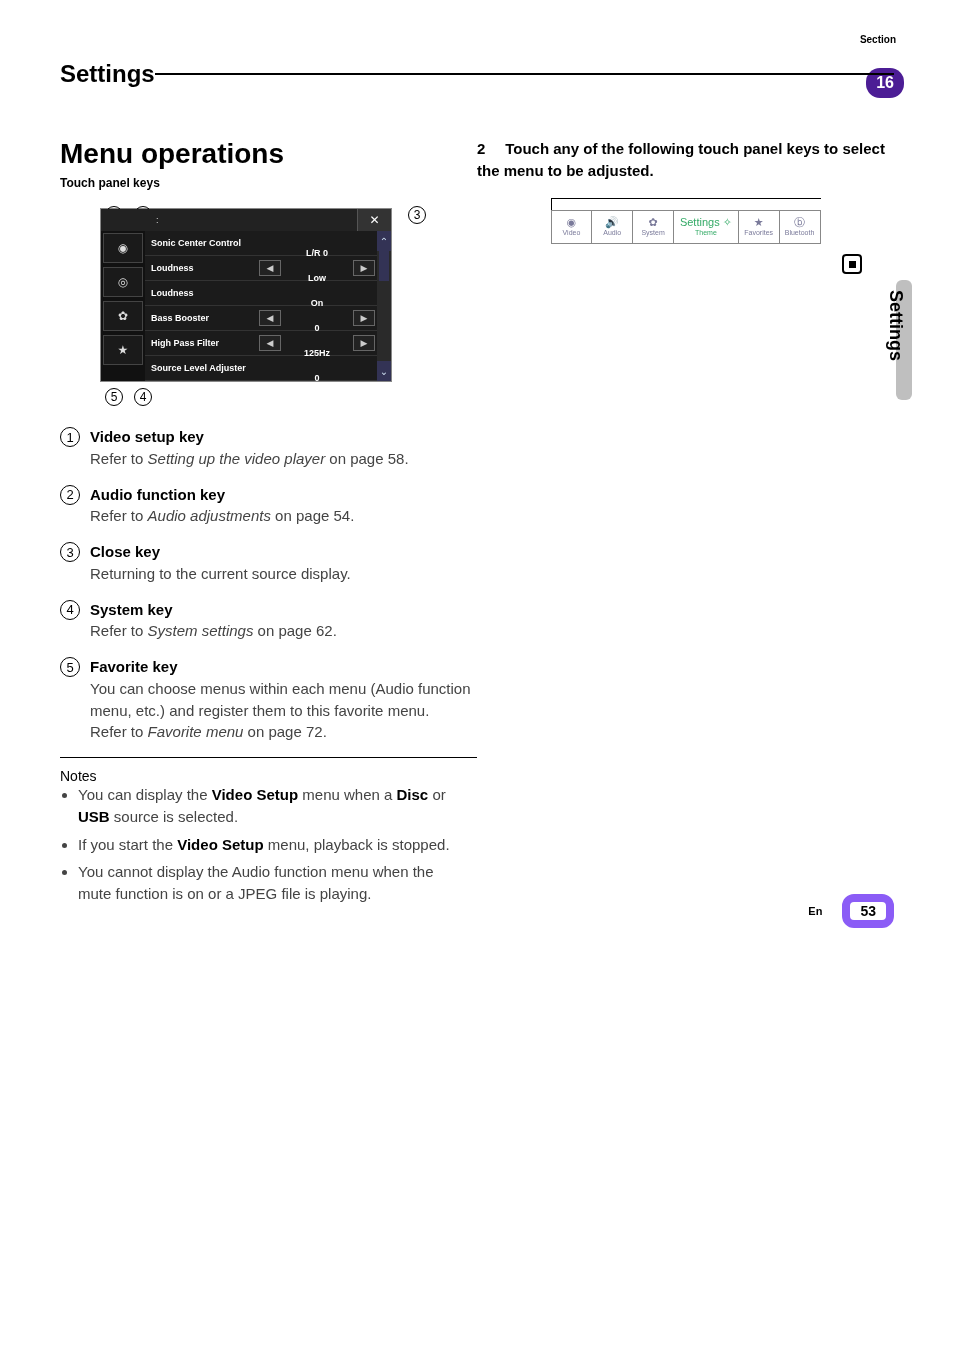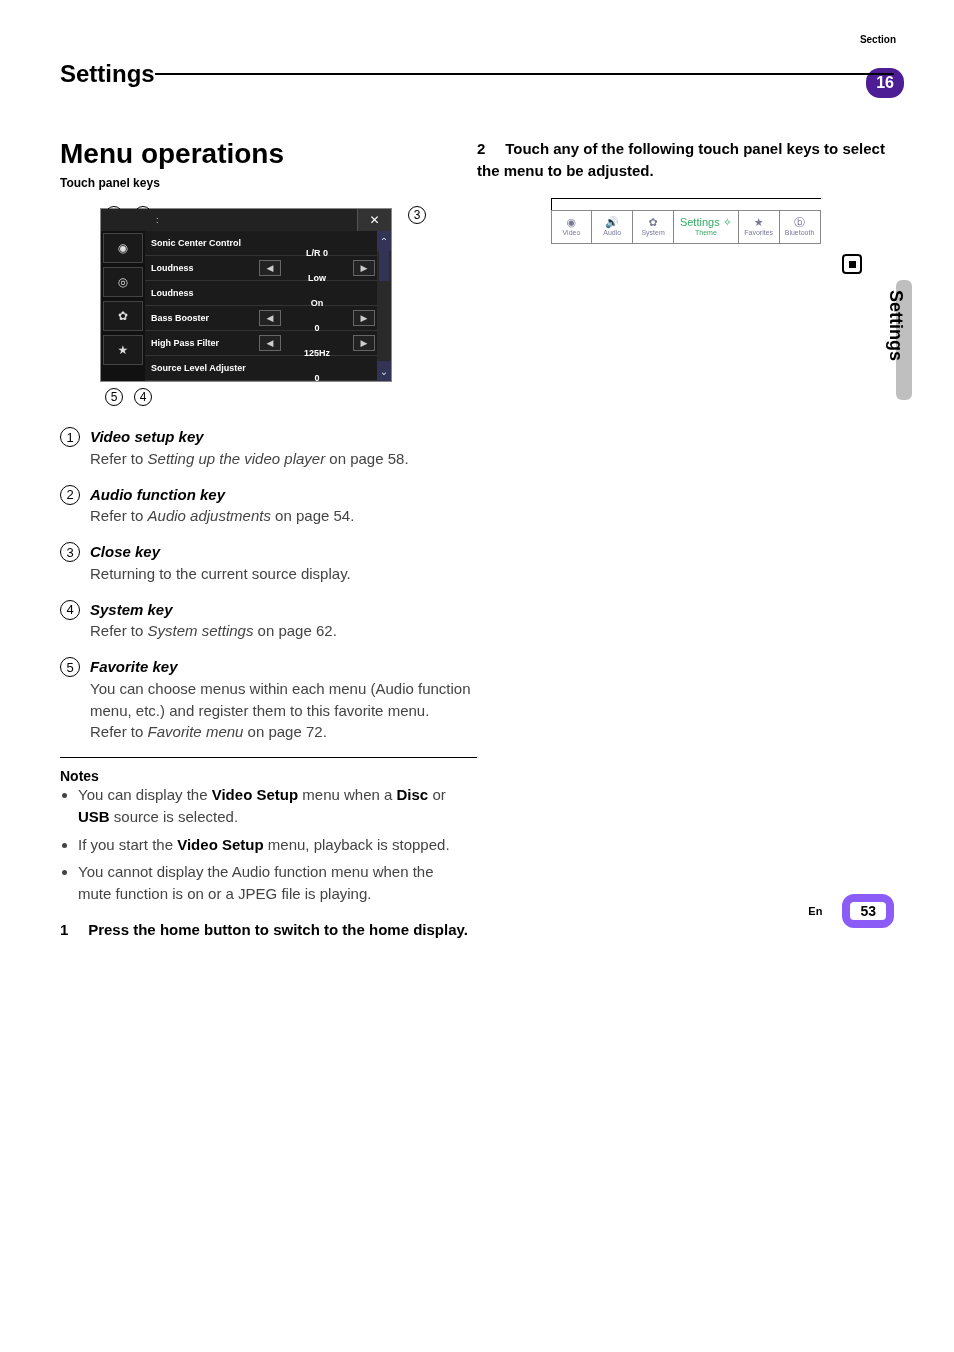--- a/index.html
+++ b/index.html
@@ -138,25 +138,25 @@
 
   
   .defs { margin-top: 44px; }
   .def-item { margin-bottom: 14px; display:flex; }
   .def-num {
     width:20px; height:20px; border:1.5px solid #000; border-radius:50%;
     display:inline-flex; align-items:center; justify-content:center;
     font-size:13px; flex:0 0 20px; margin-right:10px; margin-top:1px;
   }
   .def-body { flex:1; font-size:15px; line-height:1.45; color:#444; }
-  .def-body b { color:#000; font-weight:700;font-style:italic; }
+  .def-body b { color:#000; font-weight:700; }
   .def-body i { font-style: italic; }
 
   
-  .notes-hd { font-size:14px; font-weight:700; margin-top:10px; }
+  .notes-hd { font-size:14px; font-weight:400; margin-top:10px; }
   .notes-sep { border:0; border-top:1px solid #000; margin:2px 0 6px 0; }
   ul.notes { margin:0 12px 14px 18px; padding:0; }
   ul.notes li { font-size:15px; line-height:1.45; color:#444; margin-bottom:6px; }
   ul.notes b { color:#000; font-weight:700; }
 
   .step { margin-top:10px; font-size:15px; font-weight:700; line-height:1.45; }
   .step .num { display:inline-block; width:24px; }
 
   
   .tabbar-wrap { position:relative; width:270px; margin:16px auto 0 auto; }
@@ -334,24 +334,20 @@
           <span>You can display the </span><b>Video Setup</b><span> menu when a </span><b>Disc</b><span> or </span><b>USB</b><span> source is selected.</span>
         </li>
         <li>
           <span>If you start the </span><b>Video Setup</b><span> menu, playback is stopped.</span>
         </li>
         <li>
           <span>You cannot display the Audio function menu when the mute function is on or a JPEG file is playing.</span>
         </li>
       </ul>
 
-      <div class="step">
-        <span class="num">1</span>
-        <span>Press the home button to switch to the home display.</span>
-      </div>
     </div>
 
     <div class="col">
       <div class="step" style="margin-top:0">
         <span class="num">2</span>
         <span>Touch any of the following touch panel keys to select the menu to be adjusted.</span>
       </div>
 
       <div class="tabbar-wrap">
         <div class="tabbar-frame"></div>

